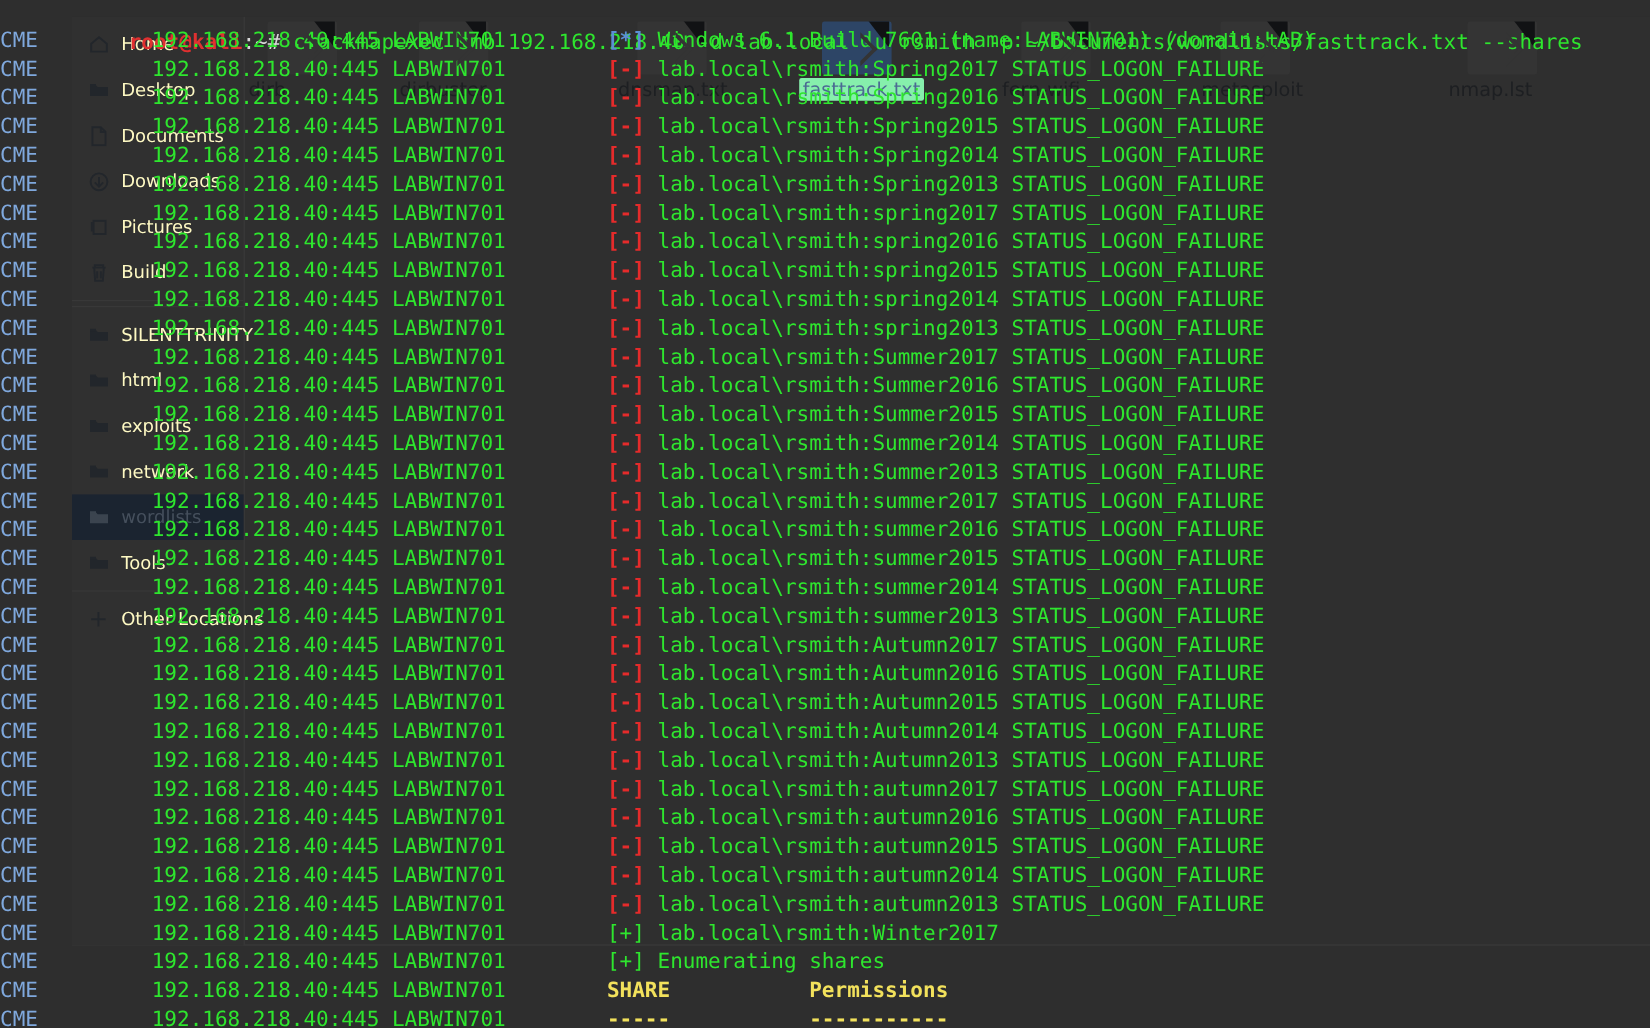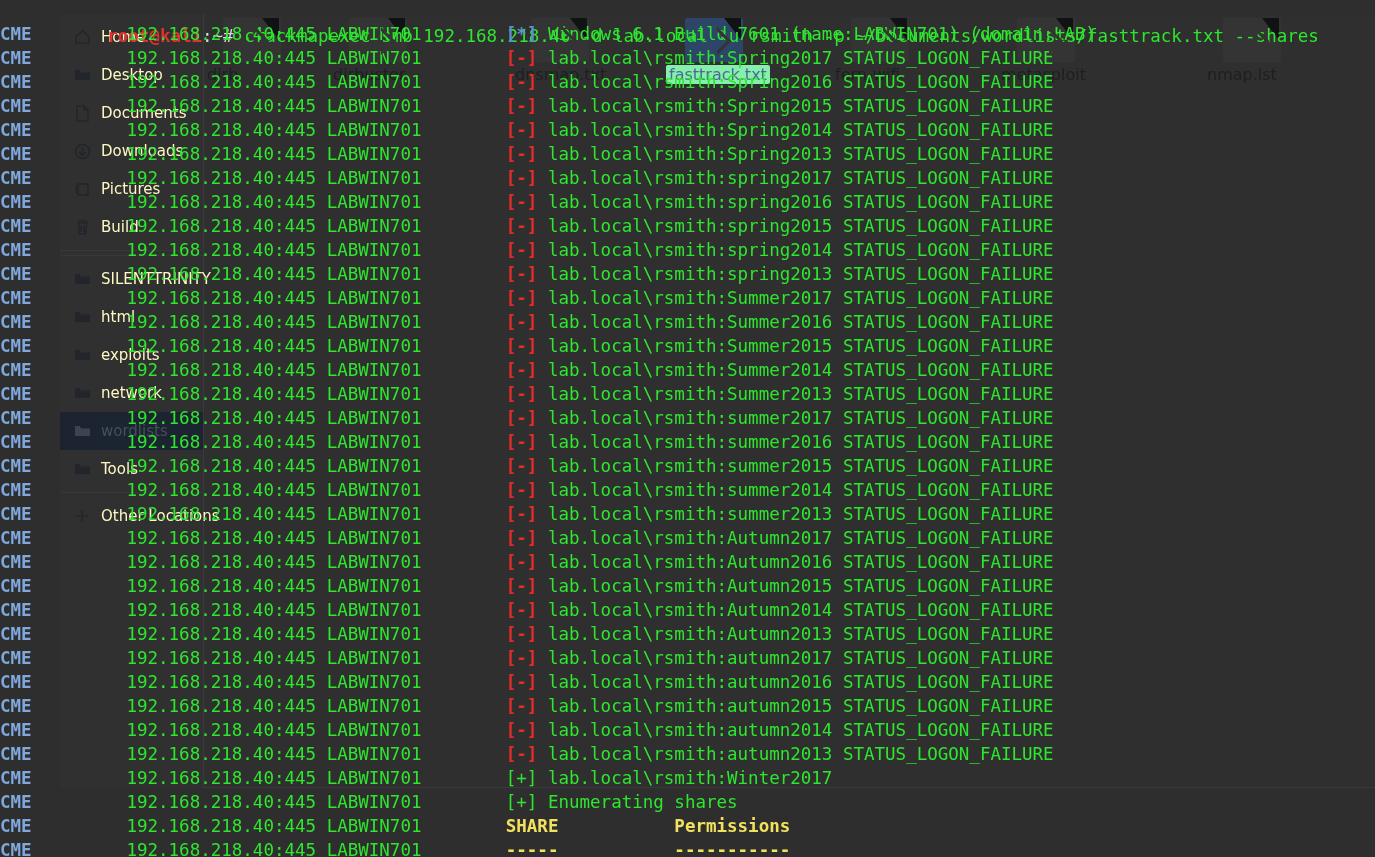--- a/index.html
+++ b/index.html
@@ -110,21 +110,21 @@
   .tline {
     height: 24px;
     white-space: pre;
     display: block;
     color: #2fd22f;
   }
   .cmdline { height: 22px; }
   .p-red   { color: #e03030; font-weight: bold; margin-left: 44px; }
   .p-white { color: #d8d8d8; }
   .c-green { color: #2ee62e; }
-  .c-blue  { color: #7fa8dd; font-weight: bold; margin-top: 27px; }
+  .c-blue  { color: #7fa8dd; font-weight: normal; margin-top: 27px; }
   .c-mark-blue { color: #5b8fd4; font-weight: bold; }
   .c-red   { color: #e52b2b; font-weight: bold; }
   .c-yellow{ color: #f2e15c; font-weight: bold; }
 </style>
 </head>
 <body>
 
 <div id="root">
 
   <div id="desktop-layer">

